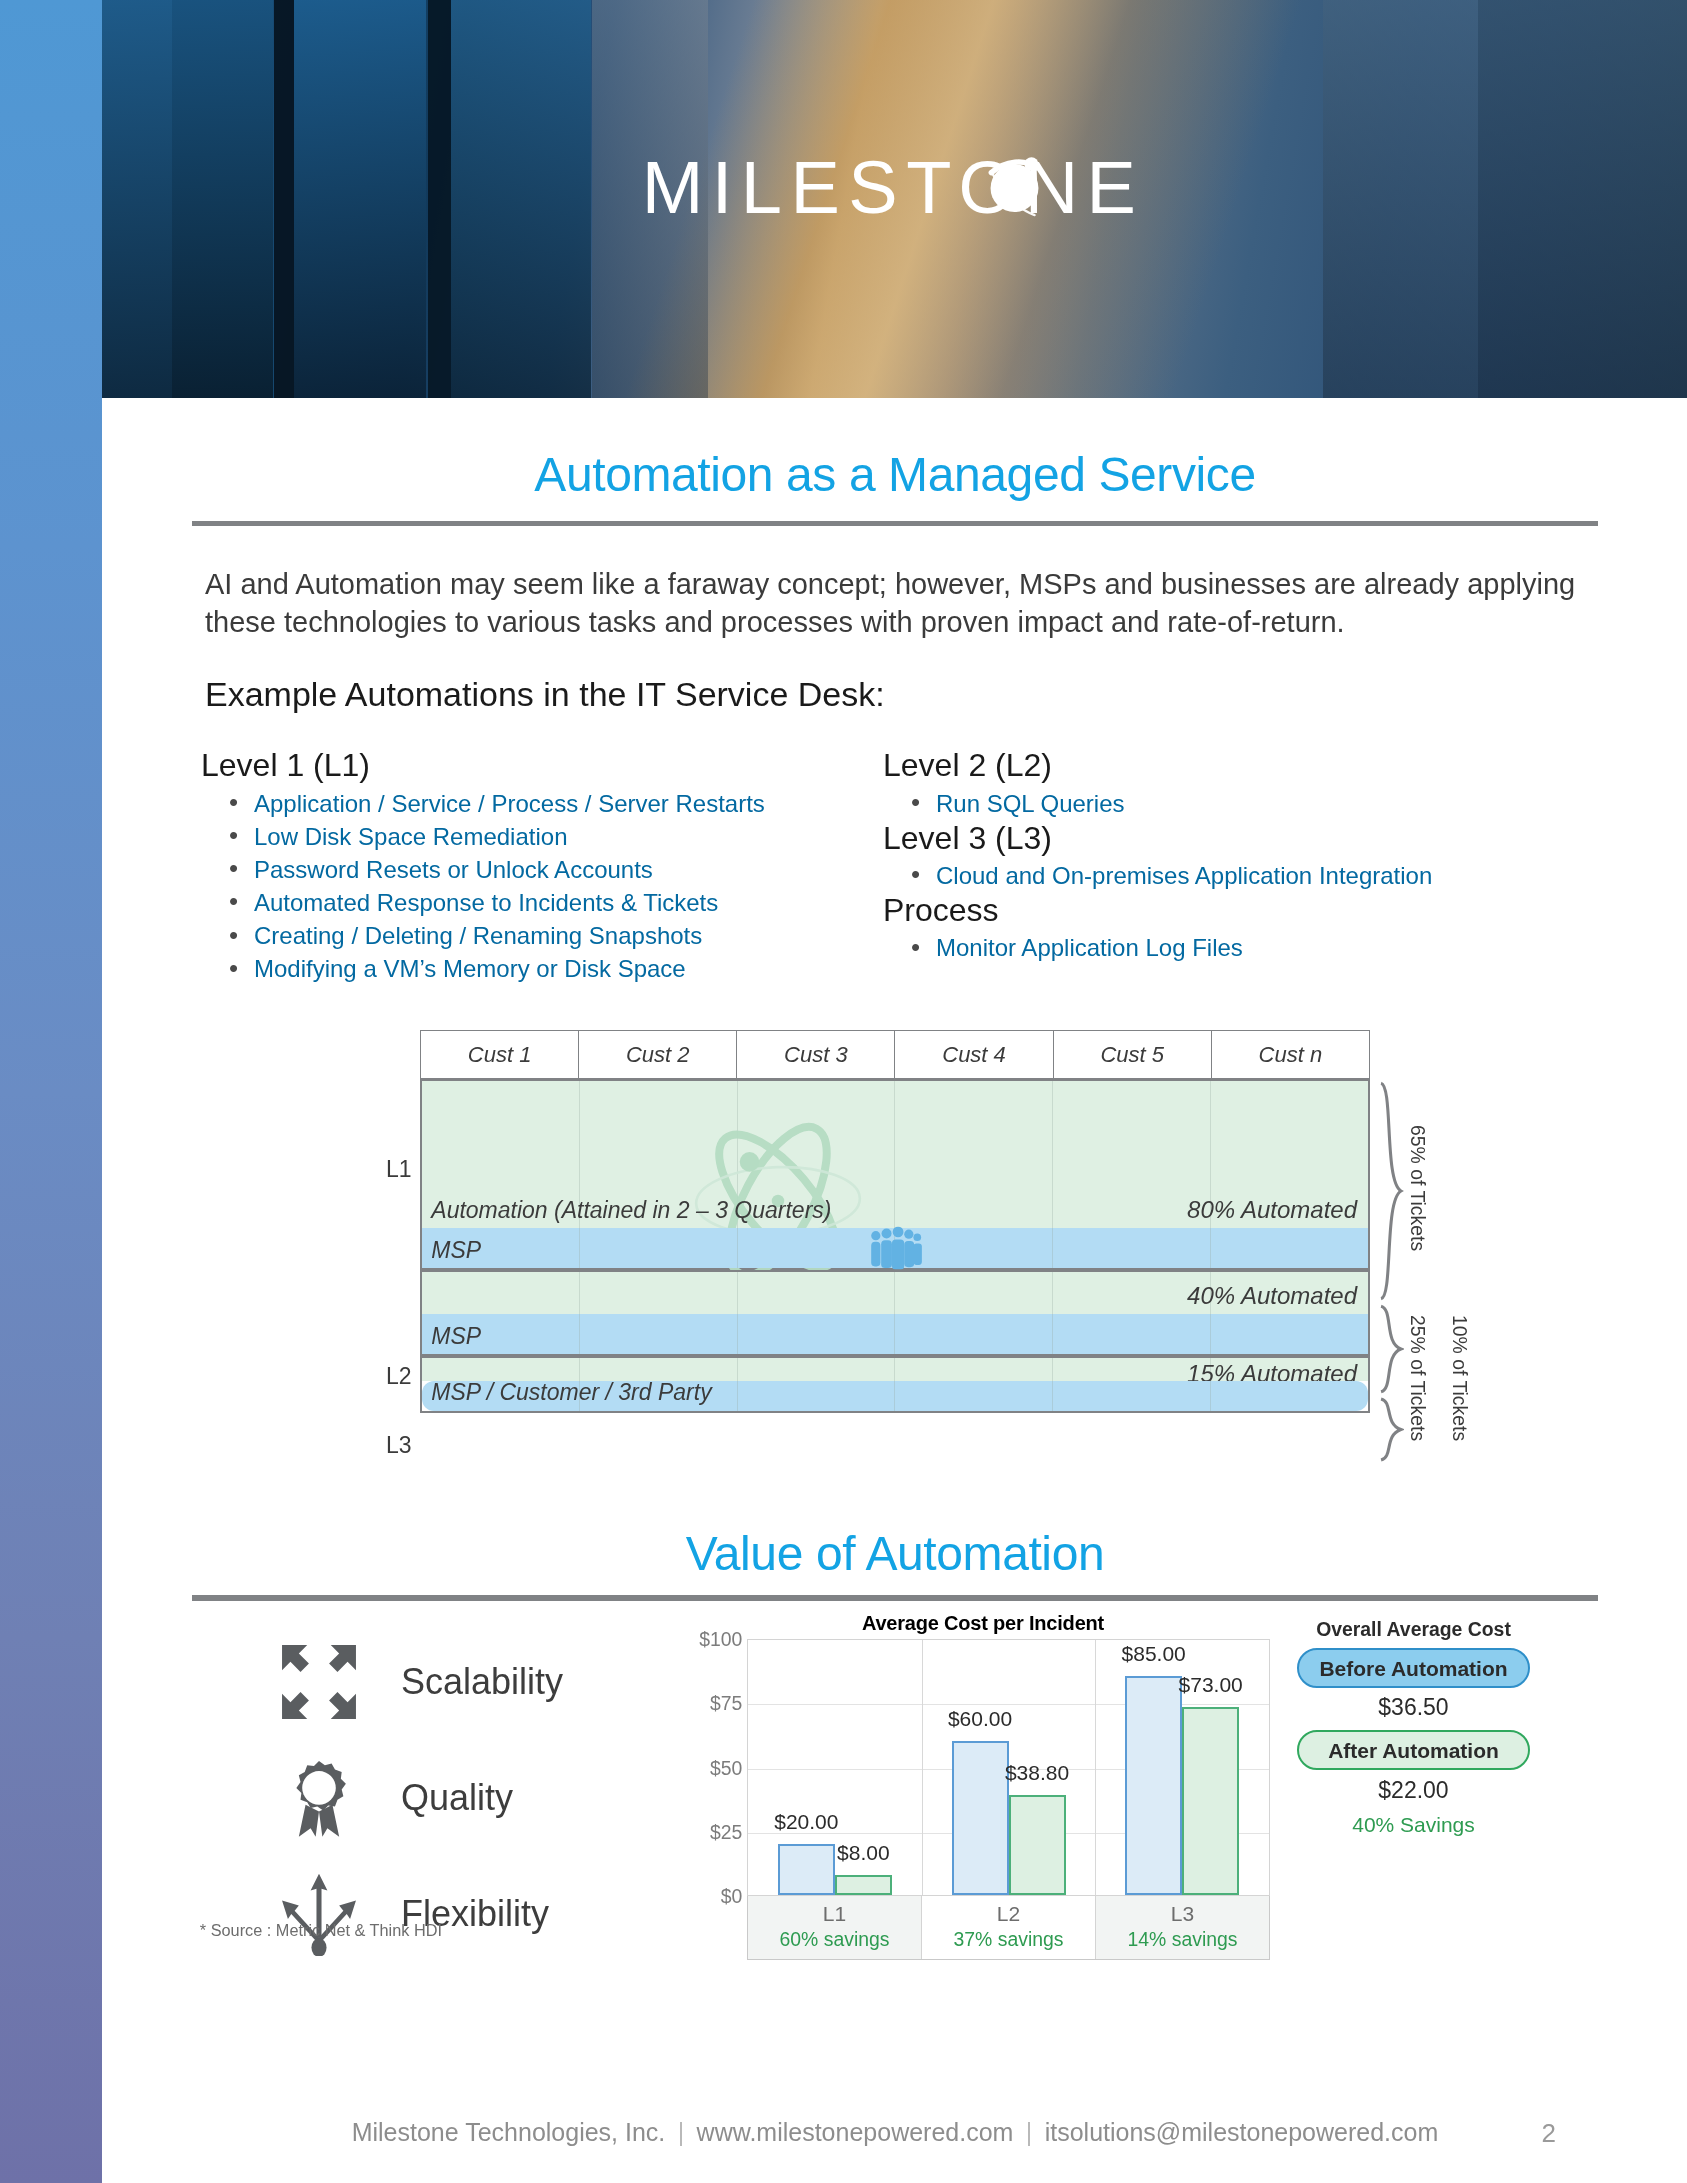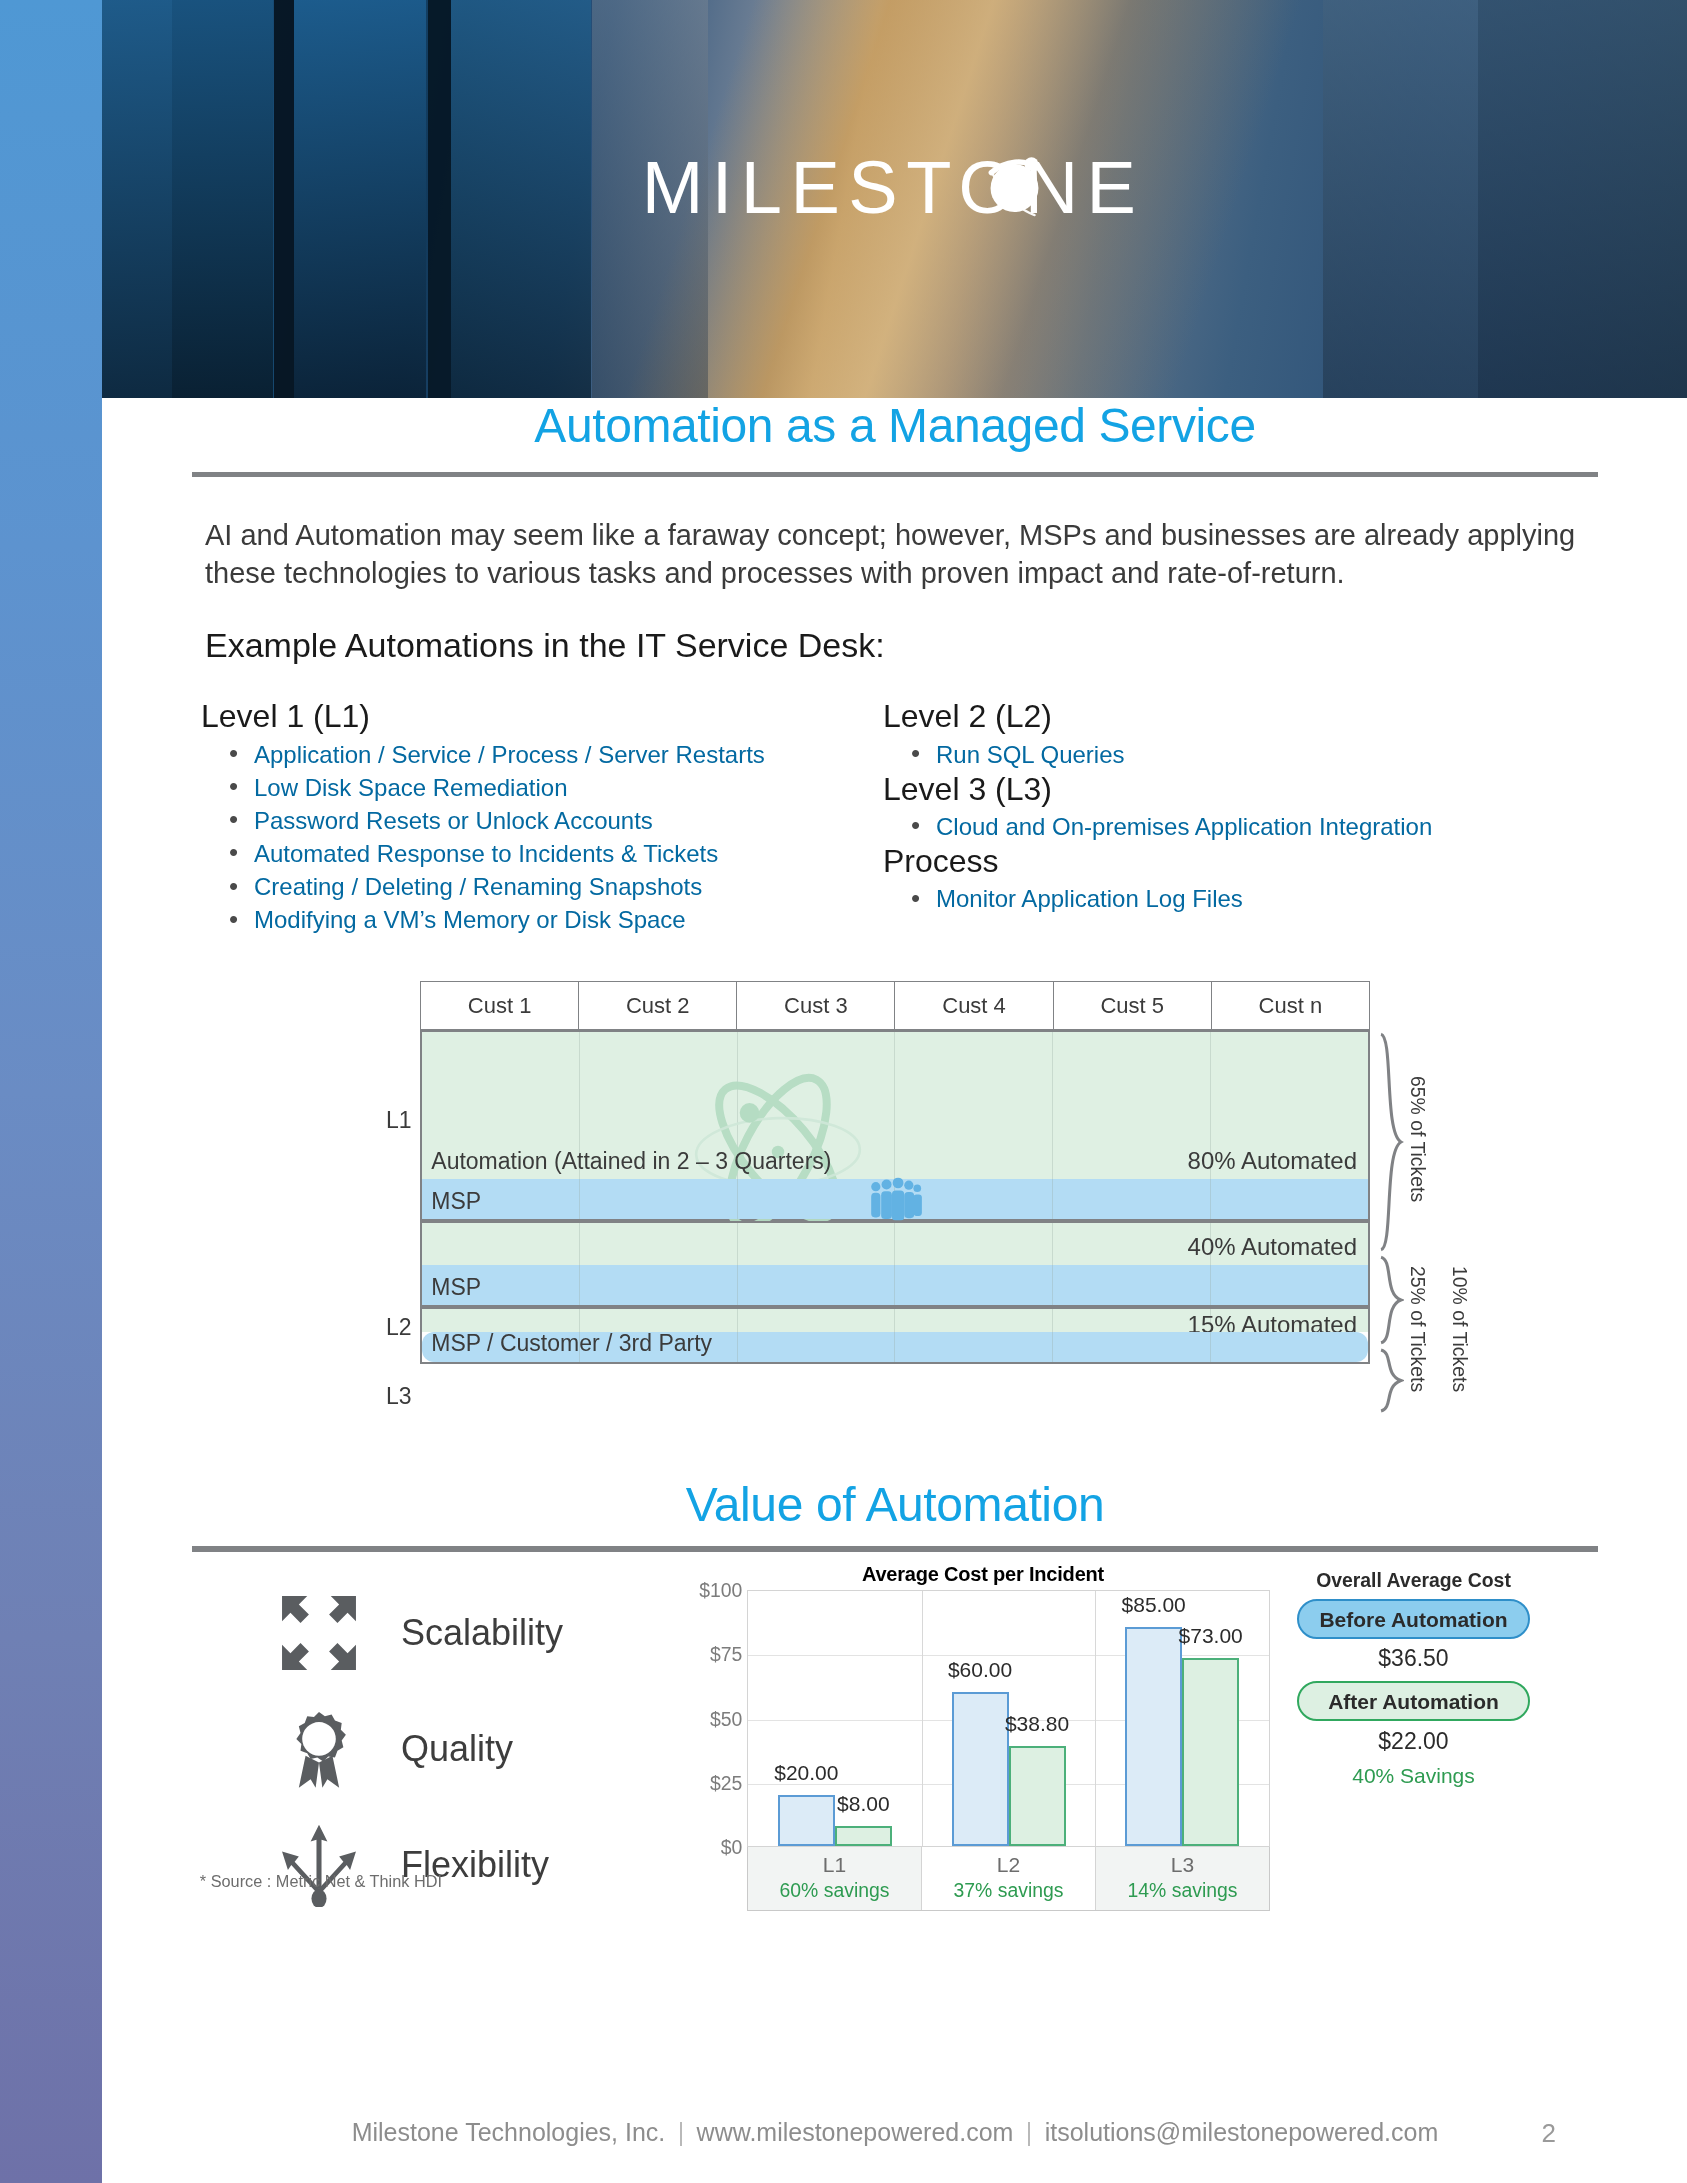--- a/index.html
+++ b/index.html
@@ -50,21 +50,21 @@
   
   #page { position: absolute; left: 102px; top: 398px; width: 1586px; height: 1786px; }
 
   .rule { height: 5.4px; background: #808285; margin: 0 auto; }
 
   h1.title {
     color: #13a3e4; font-size: 48px; font-weight: 400; text-align: center;
     letter-spacing: -0.4px;
   }
 
-  #sect1-title { }
+  #sect1-title { margin-top: 49px; }
   #rule1 { width: 1406px; margin-top: 18.6px; }
 
   .body-copy {
     width: 1380px; margin: 40px auto 0 auto;
     font-size: 29px; line-height: 1.30; color: #3b3b3b;
     font-weight: 300;
   }
 
   h2.subhead {
     width: 1380px; margin: 34px auto 0 auto;
@@ -81,21 +81,21 @@
     font-size: 24px; line-height: 1.38; color: #0369a1; font-weight: 300;
     position: relative; padding-left: 28px;
   }
   ul.lvl li:before {
     content: "\2022"; position: absolute; left: 3.1px; top: -1.6px;
     color: #4a4a4a; font-size: 26px;
   }
 
   
   #matrix-wrap { position: relative; width: 1388px; margin: 31px auto 0 auto; height: 496px; }
-  #matrix { position: absolute; left: 219px; top: 14px; width: 950px; }
+  #matrix { position: absolute; left: 219px; top: 14px; width: 950px; font-style: italic; }
 
   table.cust-head { border-collapse: collapse; width: 950px; table-layout: fixed; }
   table.cust-head td {
     border: 1.6px solid #808285; height: 48px; text-align: center;
     font-size: 22px; color: #3b3b3b; font-weight: 300; background: #fff;
   }
 
   .band { position: relative; border: 2.3px solid #808285; border-top: none; background: #fff; }
   .band + .band { border-top: 2.3px solid #808285; }
   .vgrid { position: absolute; inset: 0; display: flex; pointer-events: none; }

